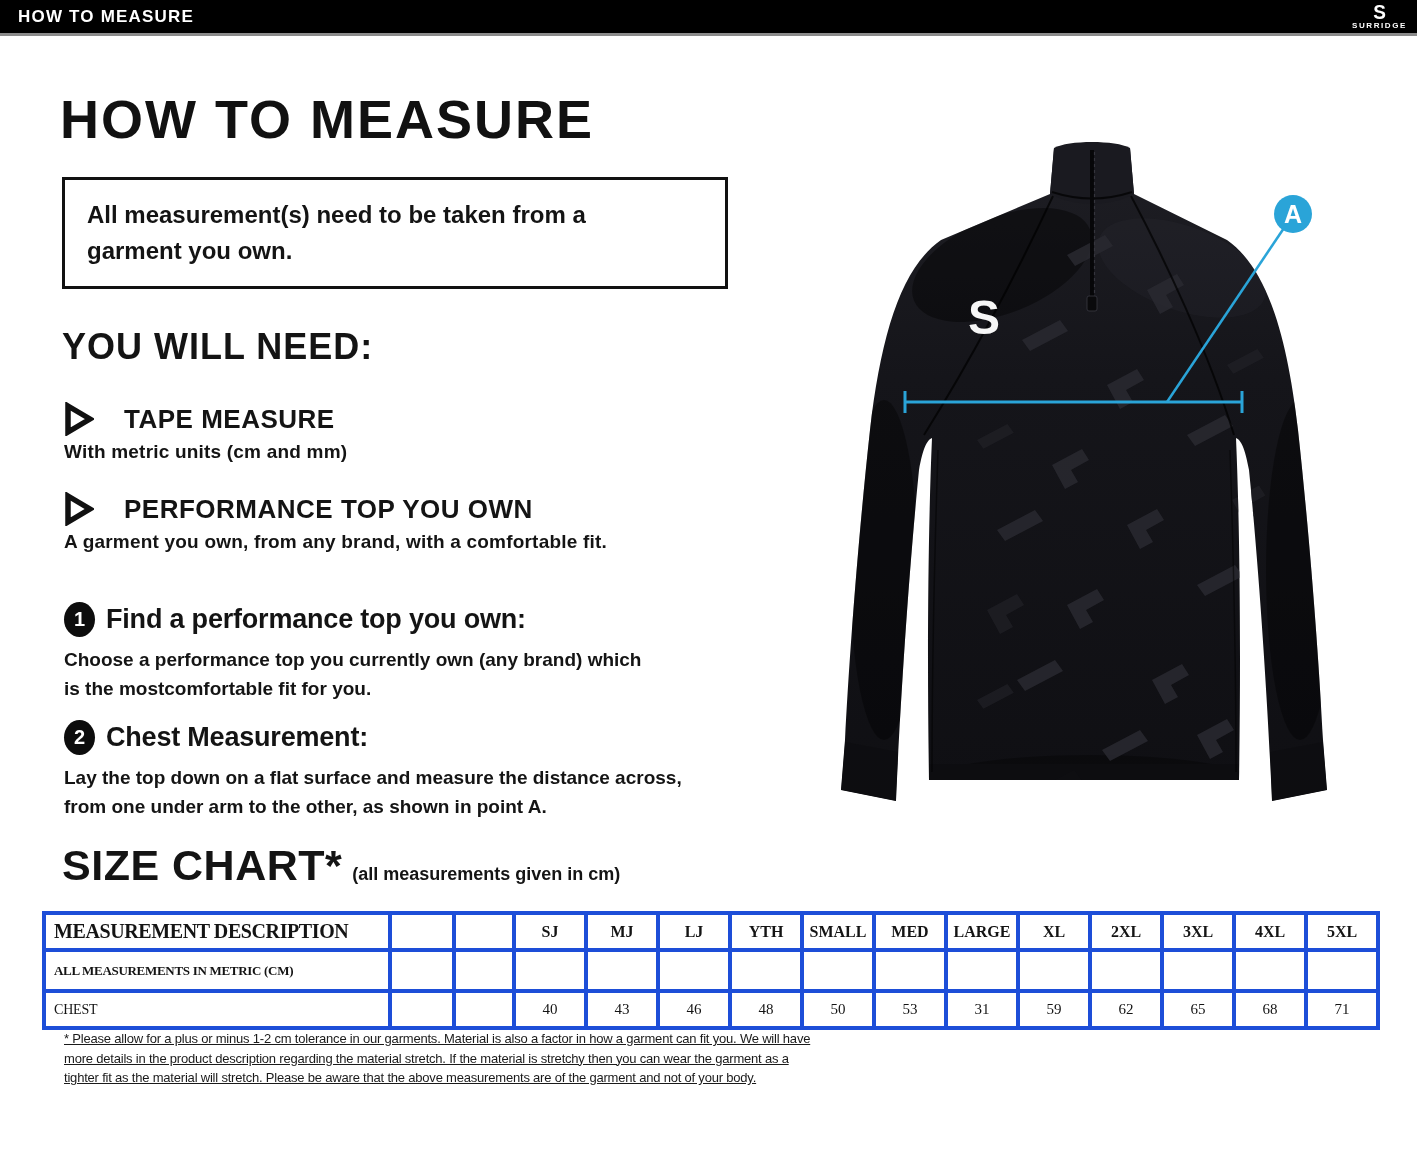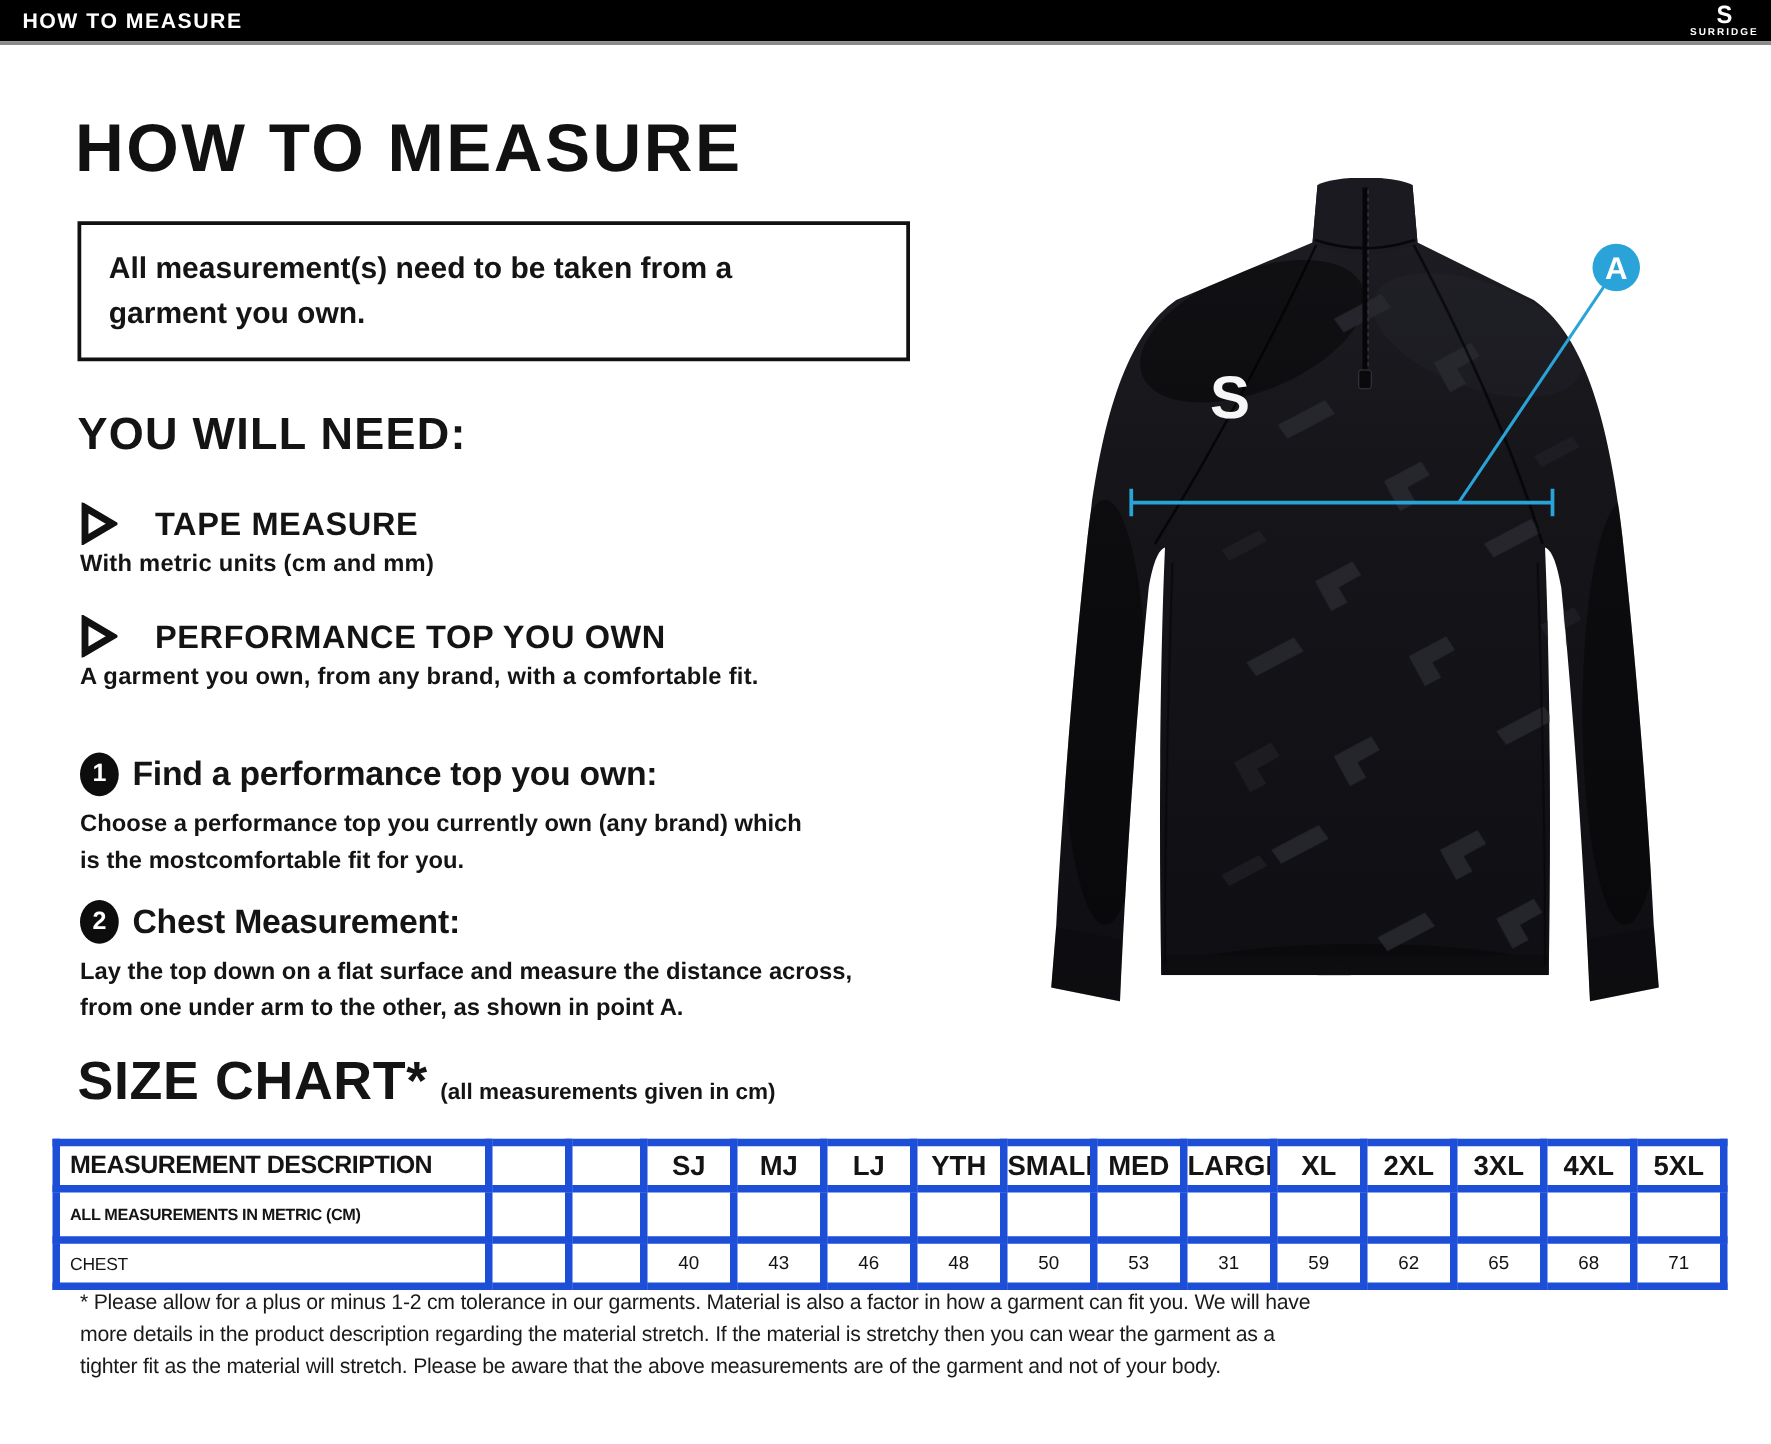--- a/index.html
+++ b/index.html
@@ -57,34 +57,34 @@
   .sizechart-head { position:absolute; left:62px; top:841px; display:flex; align-items:baseline; }
   .sizechart-title { font-size:43px; font-weight:bold; letter-spacing:0.5px; }
   .sizechart-note { font-size:18px; font-weight:bold; margin-left:10px; }
 
   
   .size-table {
     position:absolute; left:42px; top:911px; width:1334px;
     border-collapse:collapse; table-layout:fixed;
   }
   .size-table th, .size-table td {
-    border:6px solid #1d4ed8; text-align:center;
-    overflow:hidden; white-space:nowrap; font-weight:normal;
-  }
-  .size-table thead th { height:37px; font-size:22px; font-weight:bold; }
+    border:4px solid #1d4ed8; text-align:center;
+    overflow:hidden; white-space:nowrap; font-weight:normal;font-family:Liberation Serif, serif;
+  }
+  .size-table thead th { height:37px; font-size:16px; font-weight:bold; }
   .size-table th.c-desc, .size-table td.c-desc { text-align:left; padding-left:8px; }
   .size-table thead th.c-desc { font-size:20px; letter-spacing:-0.4px; }
   .size-table tr.r0 td { height:41px; font-size:13px; font-weight:bold; letter-spacing:-0.3px; }
   .size-table tr.r1 td { height:37px; font-size:15px; }
   .size-table tr.r1 td.c-desc { font-size:14px; letter-spacing:-0.2px; }
 
   .footnote {
     position:absolute; left:64px; top:1029px; width:1330px;
-    font-size:17px; line-height:1.5; letter-spacing:-0.2px;
-    color:#1a1a1a; white-space:pre-line;
+    font-size:13px; line-height:1.5; letter-spacing:-0.2px;
+    color:#1a1a1a; white-space:pre-line;text-decoration:underline;
   }
 
   
   .garment-wrap { position:absolute; left:772px; top:140px; width:640px; height:700px; }
 </style>
 </head>
 <body>
 
 <div class="topbar">
   <span class="topbar-title">HOW TO MEASURE</span>

